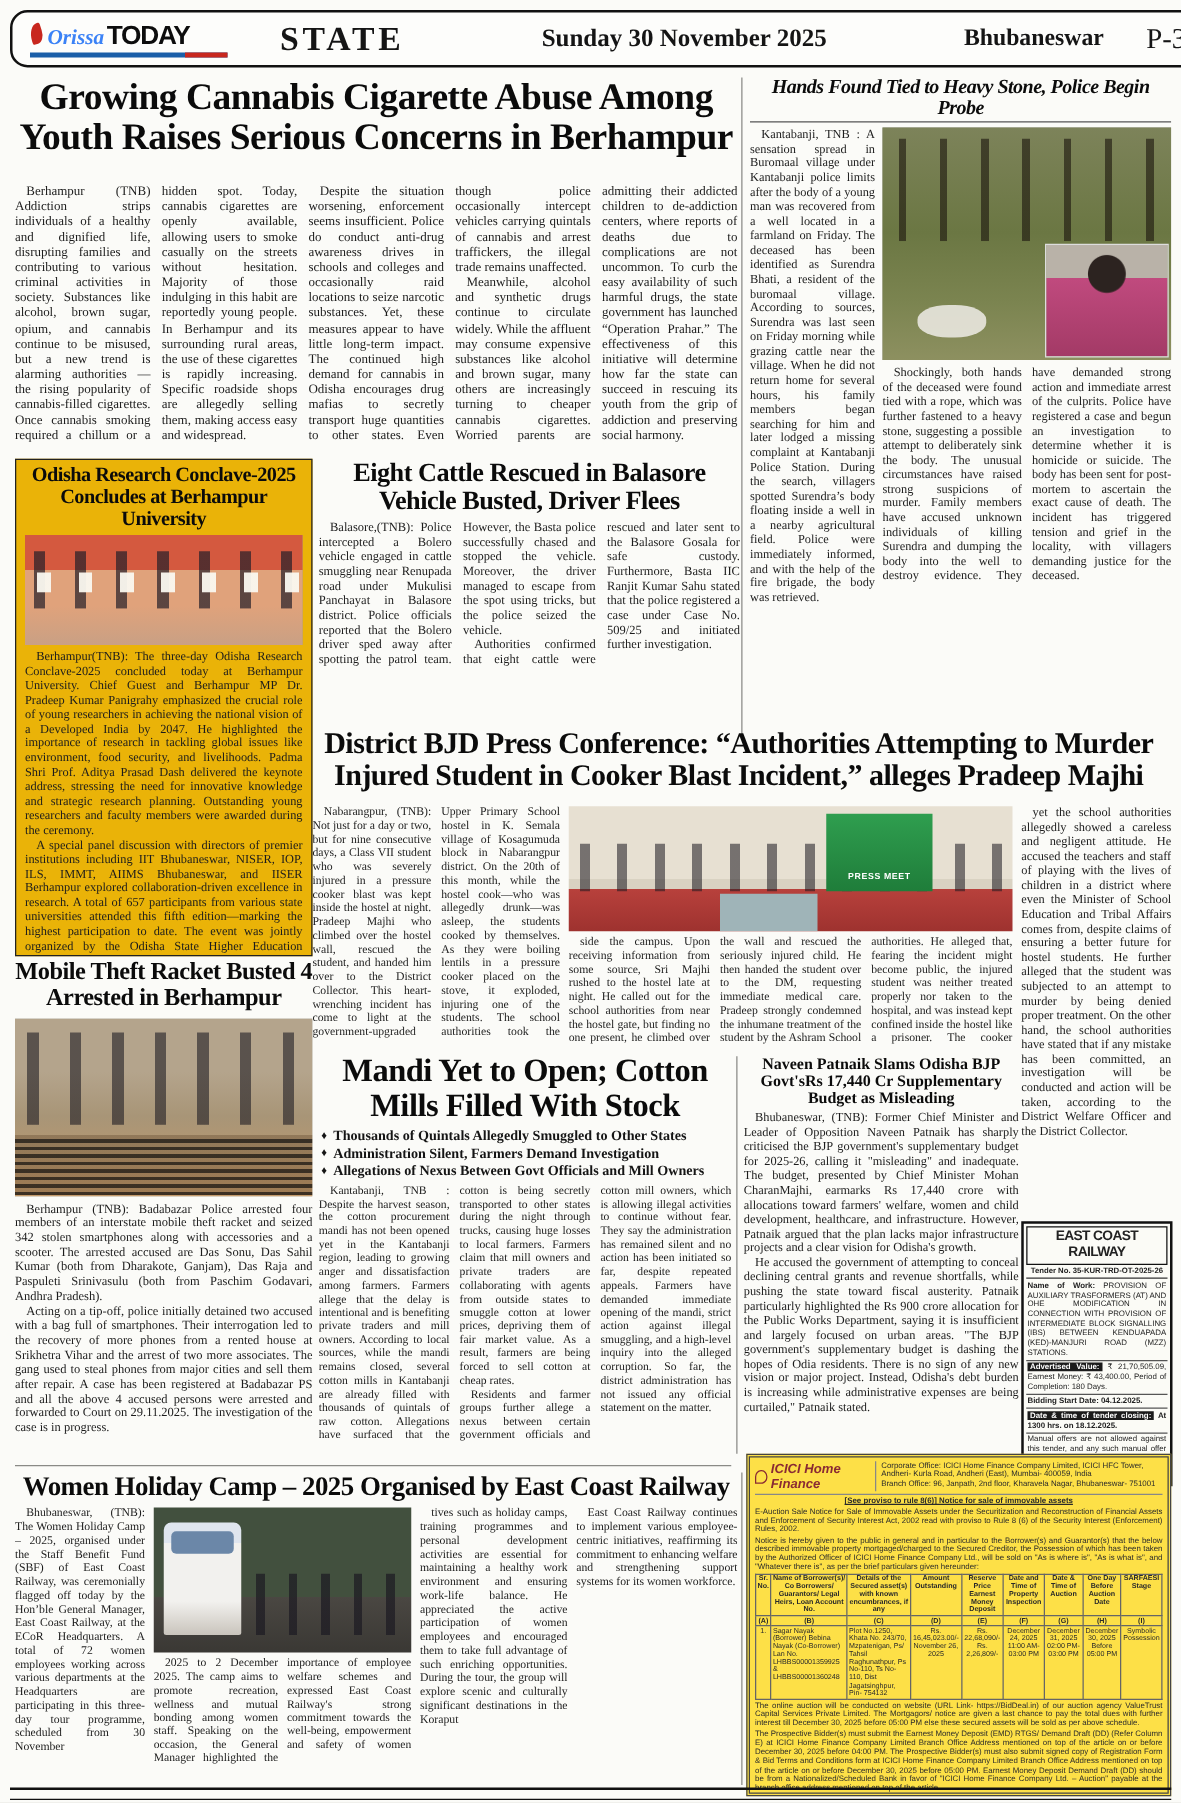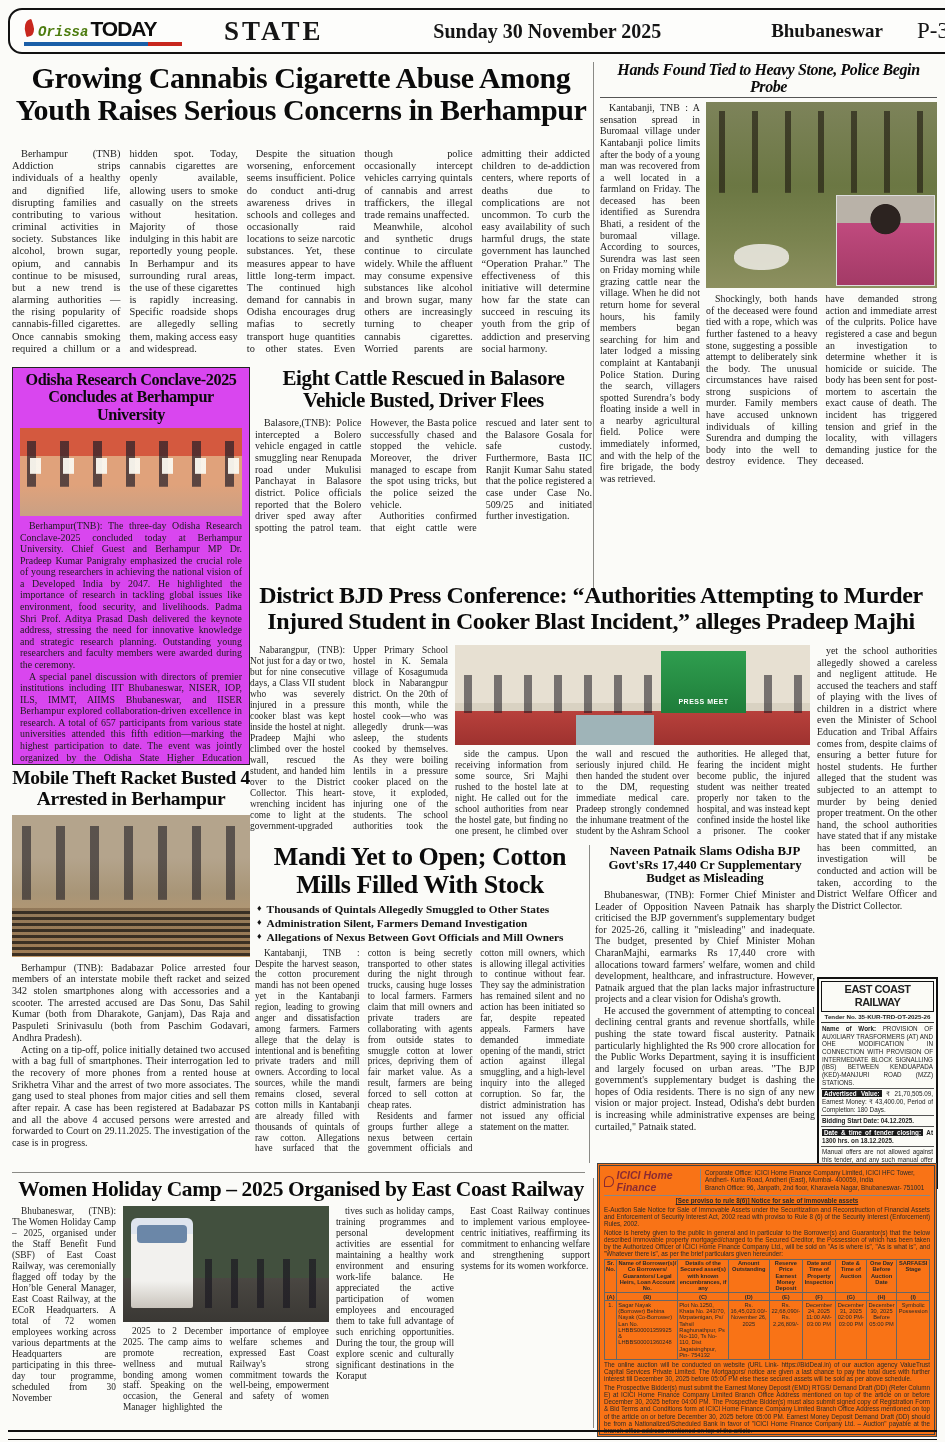--- a/index.html
+++ b/index.html
@@ -10,21 +10,21 @@
             color:#0b0b0b;line-height:1.07;letter-spacing:-0.4px;margin:0;}
   .bt{font-family:"Liberation Serif","DejaVu Serif",serif;text-align:justify;color:#1c1c1c;line-height:1.17;}
   .bt p{margin:0;text-indent:9px;}
   .clip{overflow:hidden;}
   .rule{background:#8a8a86;}
   
   .masthead{left:8px;top:8px;width:925px;height:42px;border:2.5px solid #111;border-radius:14px;
             display:flex;align-items:center;padding:0 14px;background:#fdfdfb;}
   .logo{display:flex;flex-direction:column;width:158px;}
   .logo-line{display:flex;align-items:baseline;gap:2px;}
-  .logo-orissa{color:#4d7c0f;font-style:italic;font-weight:bold;font-size:14px;font-family:Liberation Mono, monospace;}
+  .logo-orissa{color:#3b82f6;font-style:italic;font-weight:bold;font-size:17px;font-family:Liberation Serif, serif;}
   .logo-today{color:#0d0d0d;font-weight:bold;font-size:21px;font-family:"Liberation Sans","DejaVu Sans",sans-serif;letter-spacing:-1px;}
   .logo-bar{height:4px;background:#1b5fa8;margin-top:1px;position:relative;}
   .logo-chip{position:absolute;right:0;top:0;width:34px;height:4px;background:#c8271e;}
   .feather{width:10px;height:16px;background:#c8271e;border-radius:80% 10% 60% 10%;transform:rotate(-18deg);margin-right:2px;}
   .mh-state{font-size:27px;font-weight:bold;letter-spacing:3px;margin-left:42px;}
   .mh-date{flex:1;text-align:center;font-size:20px;font-weight:bold;}
   .mh-city{font-size:19px;font-weight:bold;margin-right:34px;}
   .mh-page{font-size:23px;}
   
   .ph{position:relative;overflow:hidden;background:#9a9a90;}
@@ -52,37 +52,37 @@
       repeating-linear-gradient(0deg,rgba(15,12,10,.75) 0 3px,rgba(90,65,40,.35) 3px 6px),
       repeating-linear-gradient(90deg,rgba(20,18,22,0) 0 10px,rgba(30,28,35,.6) 10px 19px,rgba(20,18,22,0) 19px 34px),
       linear-gradient(180deg,#b4a48c 0 30%,#a89577 55%,#c59b6b 100%);
     background-size:100% 34%,100% 52%,100% 100%;background-position:0 100%,0 16%,0 0;background-repeat:no-repeat;}
   .ph-bus{background:linear-gradient(180deg,#42503e 0 62%,#4a4742 62%,#3a3834 100%);}
   .ph-busbody{position:absolute;left:4%;top:10%;width:30%;height:78%;background:linear-gradient(180deg,#dfe5ee 0 18%,#f2f1ee 18% 70%,#c9c4bc 100%);border-radius:6px 6px 2px 2px;}
   .ph-busglass{position:absolute;left:7%;top:16%;width:24%;height:16%;background:#6b87a8;border-radius:4px;}
   .ph-people{position:absolute;left:36%;bottom:12%;width:62%;height:42%;
     background:repeating-linear-gradient(90deg,rgba(20,18,22,0) 0 8px,rgba(28,26,34,.72) 8px 15px,rgba(20,18,22,0) 15px 26px);}
   
-  .box{border:1.6px solid #222;background:#d946ef;box-sizing:border-box;padding:4px 7px;}
+  .box{border:1.6px solid #222;background:#eab308;box-sizing:border-box;padding:4px 7px;}
   
   .bullets{font-weight:bold;font-size:11.3px;line-height:1.24;margin:3px 0 4px 2px;text-align:left;}
   .bullets .b-row{display:flex;gap:5px;}
   .diamond{font-size:9px;line-height:1.5;}
   
   .rail{left:817px;top:977px;width:121px;height:212px;border:2px solid #111;background:#fbfbf6;box-sizing:border-box;
         font-family:"Liberation Sans","DejaVu Sans",sans-serif;font-size:6.3px;line-height:1.22;color:#222;padding:2px;}
   .rail-h{border:1.2px solid #111;text-align:center;font-weight:bold;font-size:11px;letter-spacing:-0.5px;padding:1px 0;}
   .rail-t{border-bottom:1px solid #333;text-align:center;font-weight:bold;font-size:6.2px;padding:1.5px 0;}
   .rail-sec{border-bottom:1px solid #555;padding:1.5px 1px;text-align:justify;}
   .rail-lbl{font-weight:bold;}
   .rail-inv{background:#1b1b1b;color:#fff;font-weight:bold;padding:0 2px;}
   .rail-foot{display:flex;justify-content:space-between;align-items:center;padding:1.5px 1px 0;}
   .rail-ref{border:1px solid #333;padding:0 2px;font-weight:bold;}
   
-  .icici{left:597px;top:1163px;width:340px;height:274px;border:3px double #444;background:#f97316;box-sizing:border-box;
+  .icici{left:597px;top:1163px;width:340px;height:274px;border:3px double #444;background:#fde047;box-sizing:border-box;
          font-family:"Liberation Sans","DejaVu Sans",sans-serif;font-size:6.3px;line-height:1.16;color:#2a2a2a;padding:3px 4px;}
   .ic-head{display:flex;gap:4px;border-bottom:1px solid #888;padding-bottom:2px;}
   .ic-logo{width:96px;border-right:1px solid #888;display:flex;align-items:center;gap:3px;
            color:#8a2a33;font-weight:bold;font-style:italic;font-size:10.5px;}
   .ic-mark{width:9px;height:9px;border:1.6px solid #8a2a33;border-radius:50% 50% 50% 0;}
   .ic-addr{flex:1;}
   .ic-center{text-align:center;font-weight:bold;text-decoration:underline;margin:1px 0;}
   .ic-p{text-align:justify;margin:1px 0;}
   table.ic-t{width:100%;border-collapse:collapse;font-size:5.7px;line-height:1.1;margin:1px 0;}
   table.ic-t th,table.ic-t td{border:0.6px solid #666;padding:0.5px 1px;text-align:center;vertical-align:top;}

